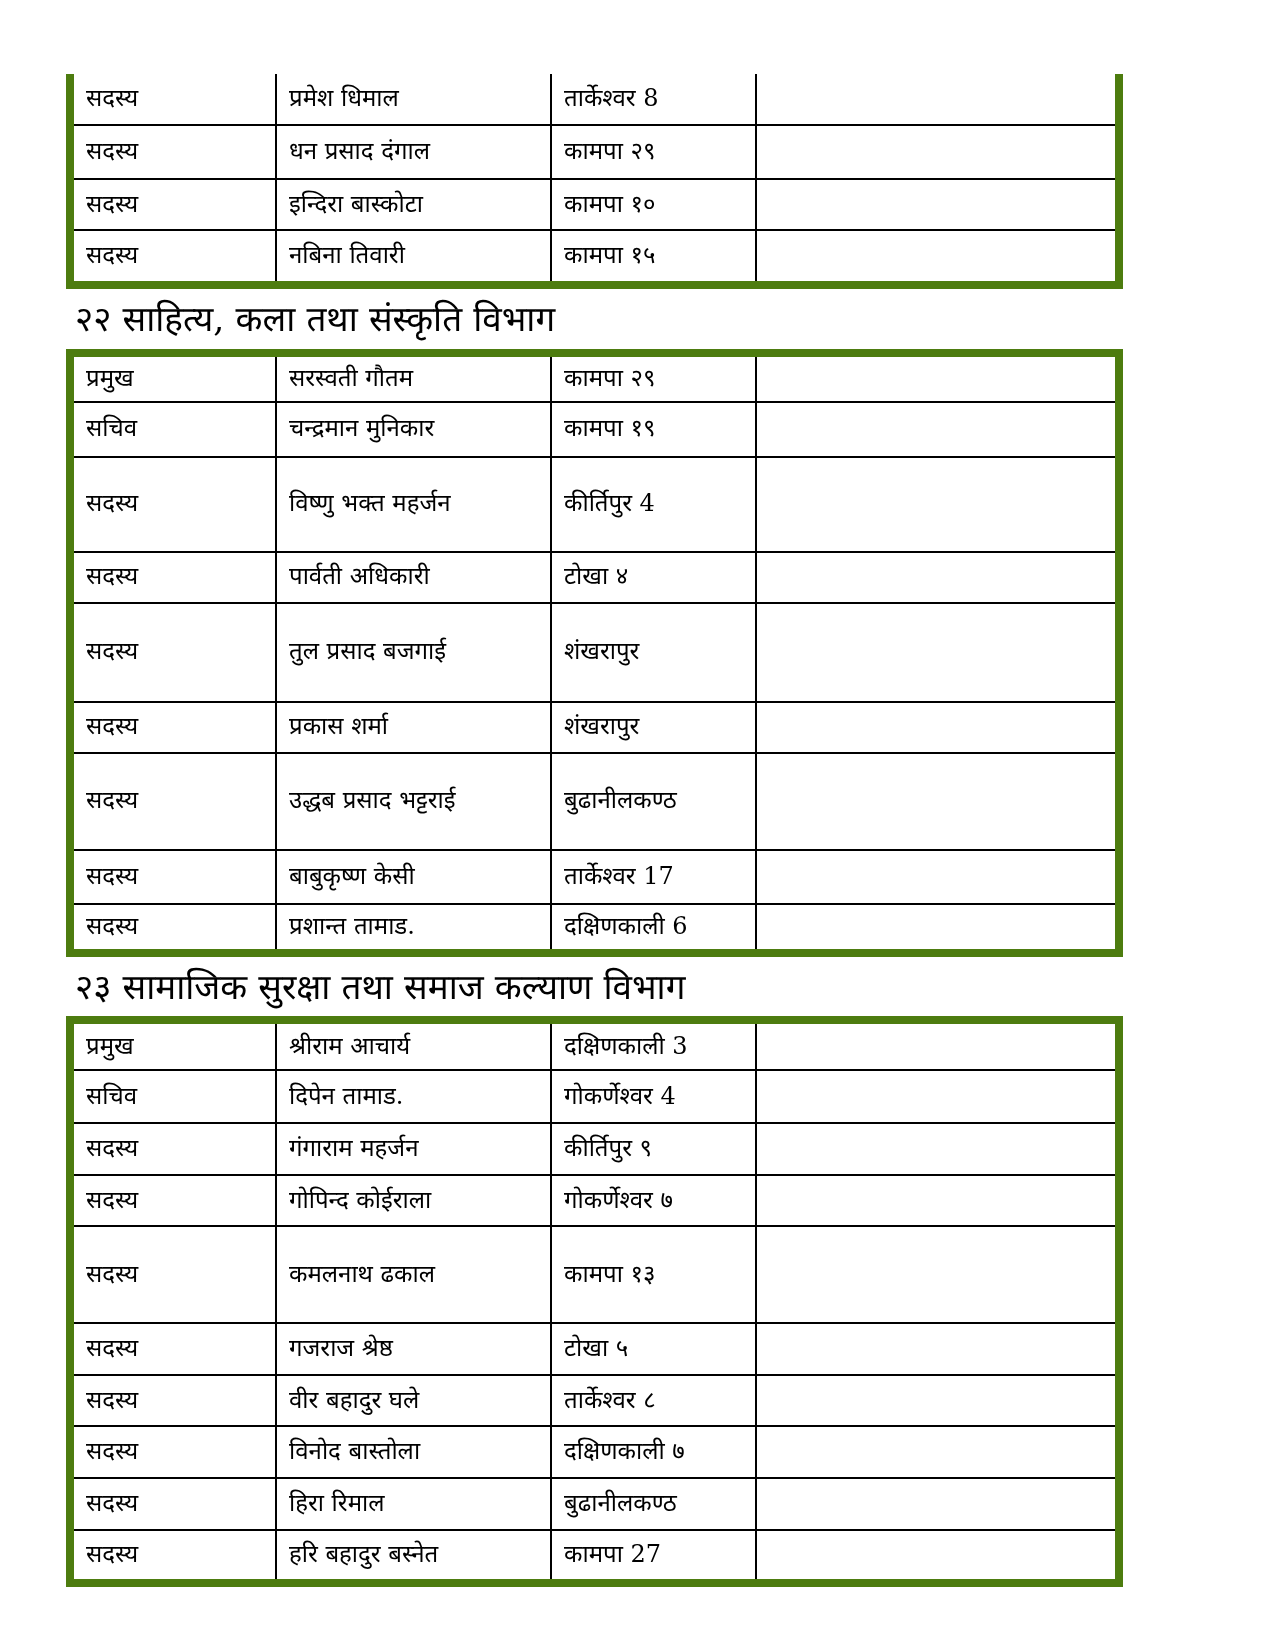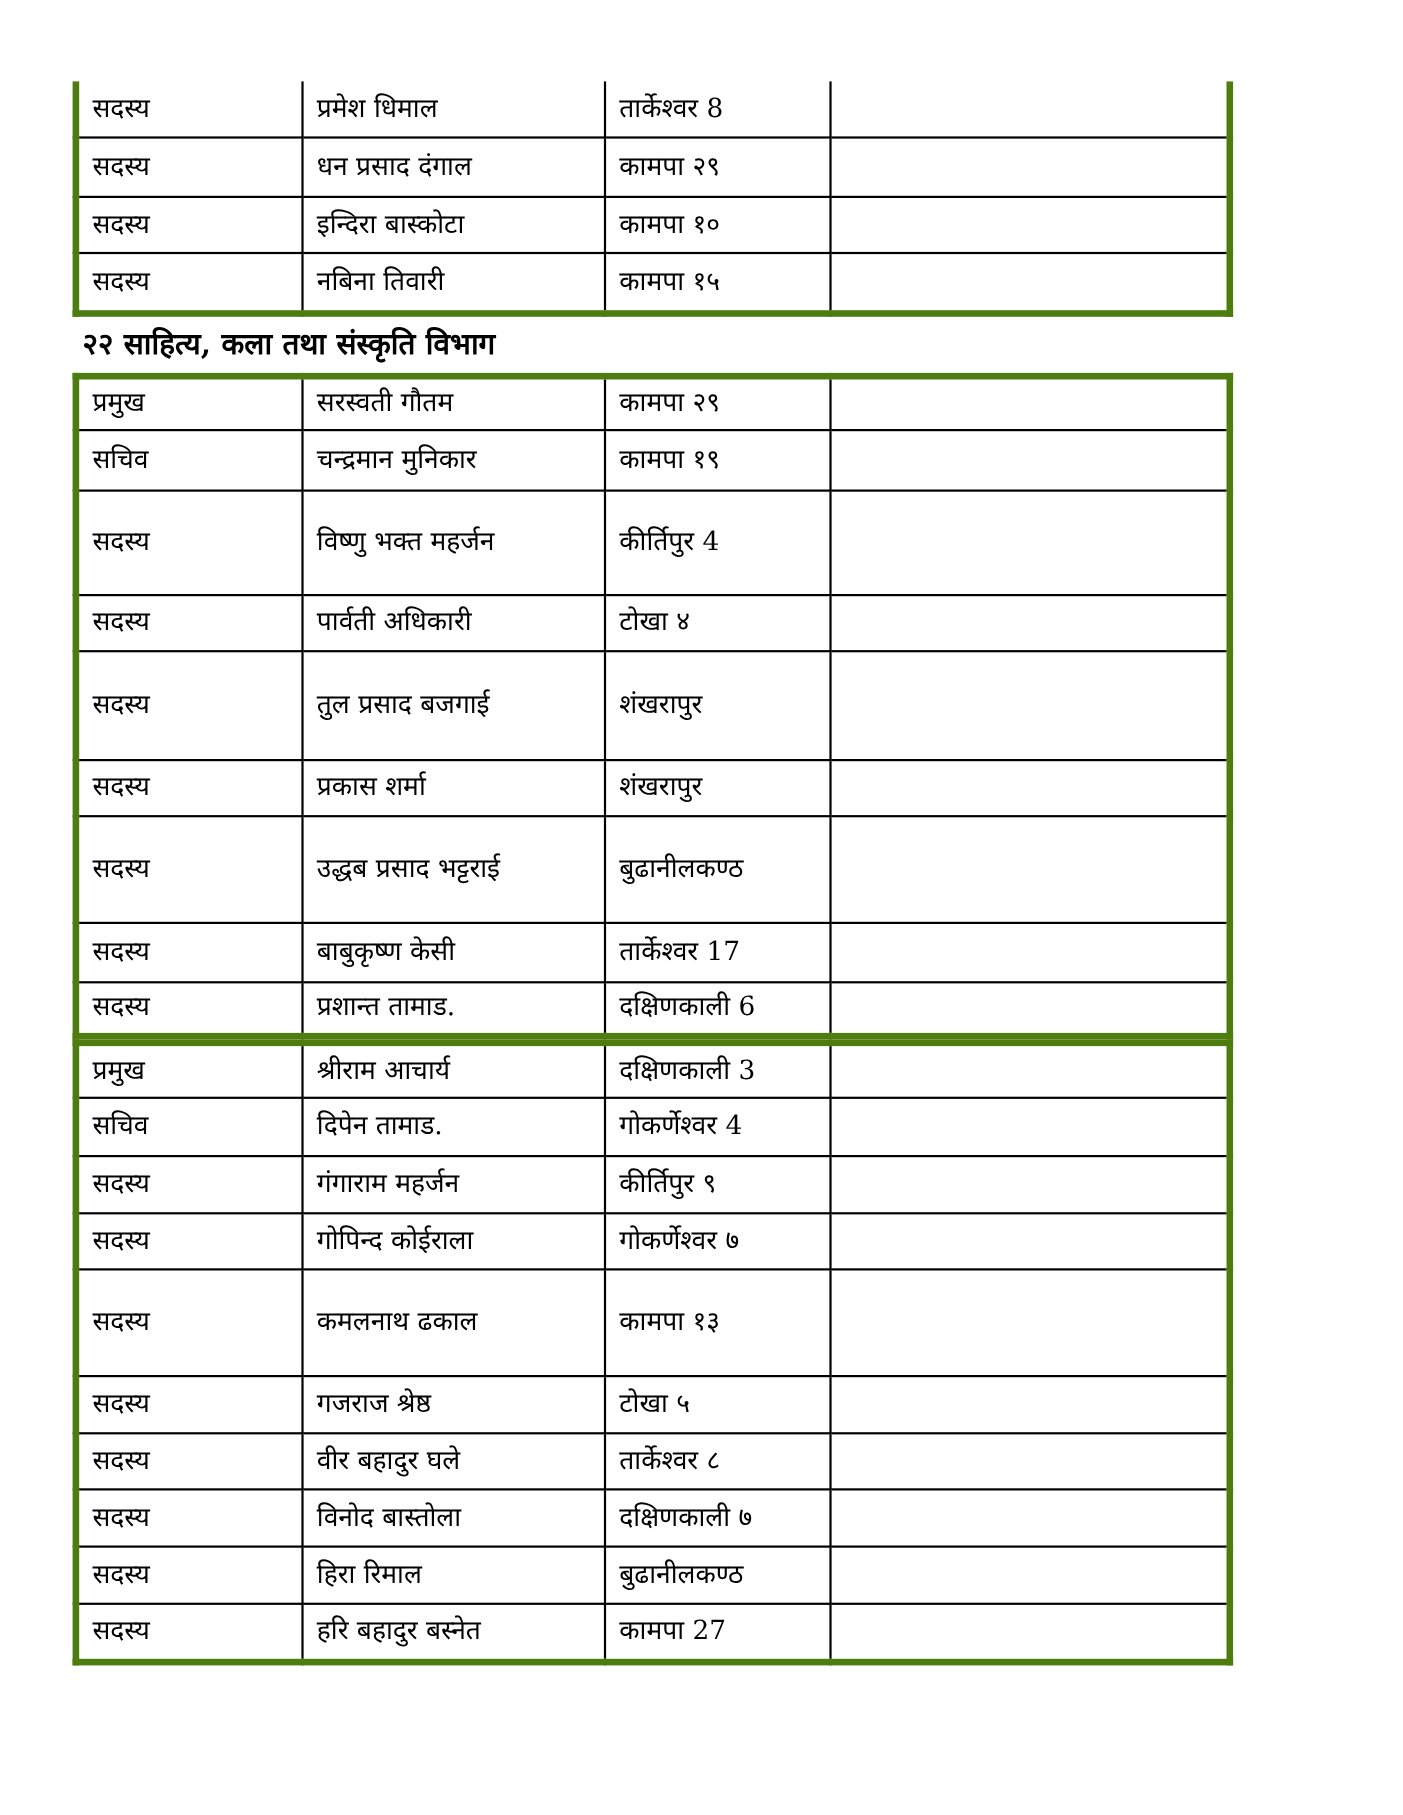--- a/index.html
+++ b/index.html
@@ -17,21 +17,21 @@
   .page {
     position: absolute;
     left: 66px;
     top: 74px;
     width: 879px;
   }
   table.committee {
     border-collapse: collapse;
     table-layout: fixed;
     width: 1049px;
-    border: 6px solid #4d7c0f;
+    border: 8px solid #4d7c0f;
   }
   table.committee.continued {
     border-top: none;
   }
   table.committee.continued tr:first-child td {
     border-top: none;
   }
   table.committee td {
     border: 2px solid #000000;
     font-size: 24px;
@@ -39,22 +39,22 @@
     padding: 2px 6px 2px 12px;
     vertical-align: middle;
     overflow: hidden;
     white-space: nowrap;
   }
   col.c-role  { width: 206px; }
   col.c-name  { width: 275px; }
   col.c-ward  { width: 205px; }
   col.c-empty { width: 363px; }
   .section-heading {
-    font-size: 27px;
-    font-weight: bold;
+    font-size: 35px;
+    font-weight: normal;
     margin: 0;
     padding: 11px 0 10px 9px;
     line-height: 1.1;
     white-space: nowrap;
   }
 </style>
 </head>
 <body>
 
 <div class="page">
@@ -154,20 +154,21 @@
     </tr>
     <tr style="height:49px;">
       <td>सदस्य</td>
       <td>प्रशान्त तामाड.</td>
       <td>दक्षिणकाली 6</td>
       <td></td>
     </tr>
   </tbody>
     </table>
 
+  <div class="section-heading">२३ सामाजिक सुरक्षा तथा समाज कल्याण विभाग</div>
 
   <table class="committee">
     <colgroup>
         <col class="c-role">
         <col class="c-name">
         <col class="c-ward">
         <col class="c-empty">
       </colgroup>
     <tbody>
         <tr style="height:50px;">

